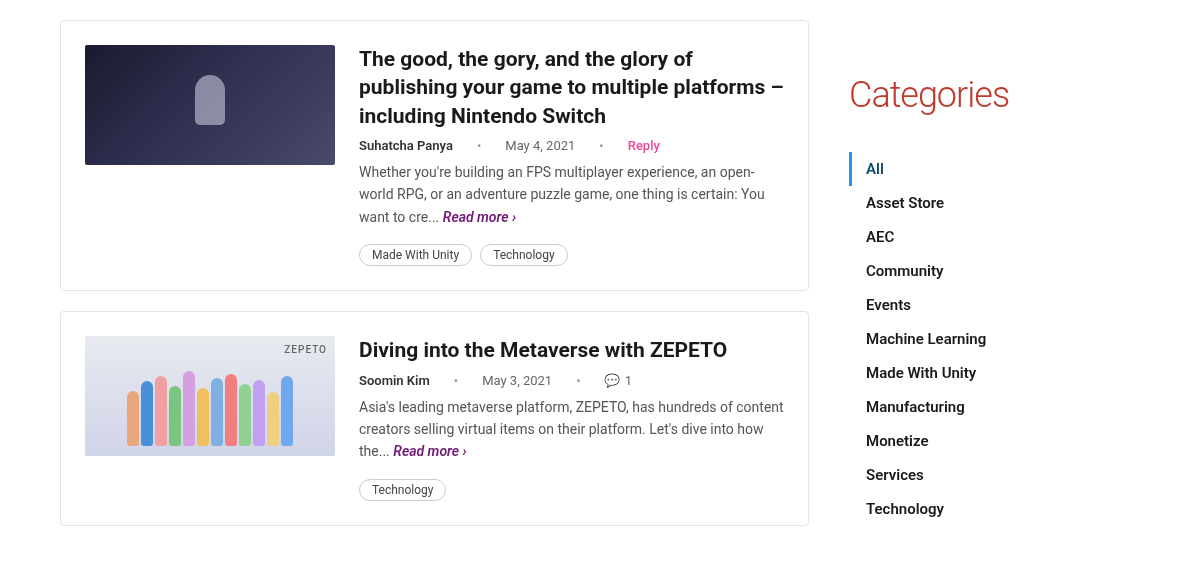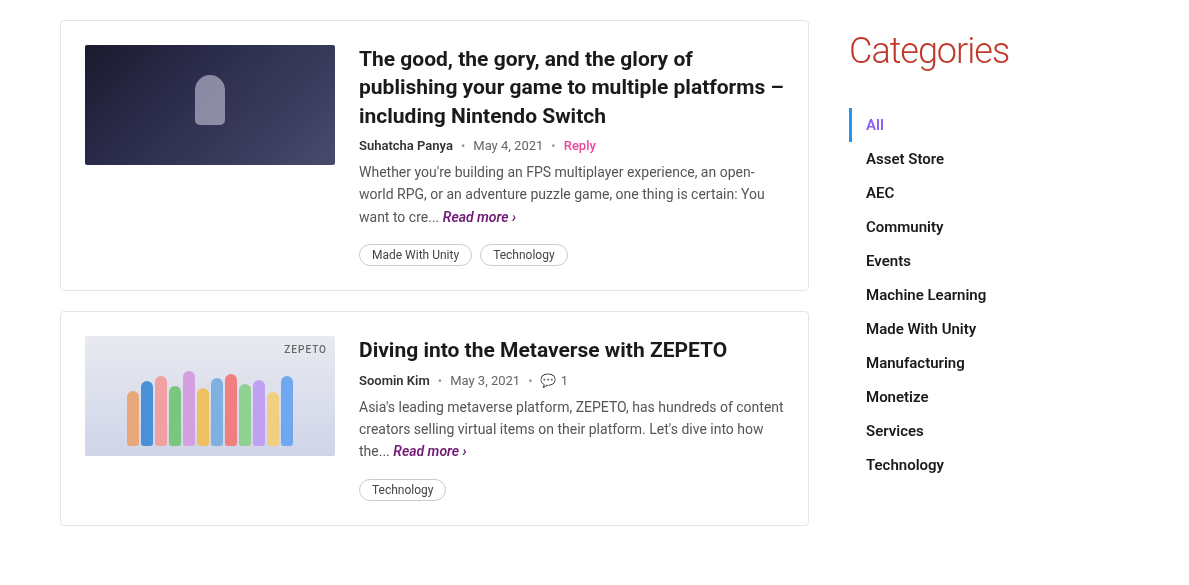--- a/index.html
+++ b/index.html
@@ -7,20 +7,21 @@
       font-family: -apple-system, BlinkMacSystemFont, 'Segoe UI', Roboto, sans-serif;
       background: #fff;
       color: #333;
     }
     .page-wrapper {
       display: flex;
       max-width: 1189px;
       margin: 0 auto;
       padding: 20px 60px 20px 60px;
       gap: 40px;
+      align-items: flex-end;
     }
     .main-content {
       flex: 1;
       display: flex;
       flex-direction: column;
       gap: 20px;
     }
     .post-card {
       border: 1px solid #e5e5e5;
       border-radius: 4px;
@@ -94,21 +95,21 @@
     .post-title {
       font-size: 21px;
       font-weight: 700;
       color: #1a1a1a;
       line-height: 1.35;
       text-decoration: none;
     }
     .post-meta {
       display: flex;
       align-items: center;
-      gap: 8px;
+      gap: 24px;
       font-size: 13px;
       color: #555;
     }
     .post-author {
       font-weight: 600;
       color: #333;
     }
     .meta-dot {
       color: #999;
     }
@@ -184,21 +185,21 @@
     }
     .category-label {
       padding: 8px 14px;
       font-size: 15px;
       font-weight: 600;
       color: #1a1a1a;
       text-decoration: none;
       display: block;
     }
     .category-item.active .category-label {
-      color: #8b5cf6;
+      color: #0c4a6e;
     }
   </style>
 </head>
 <body>
 
 <div class="page-wrapper">
   <div class="main-content">
 
     <div class="post-card">
       <div class="post-thumbnail thumbnail-dark">

